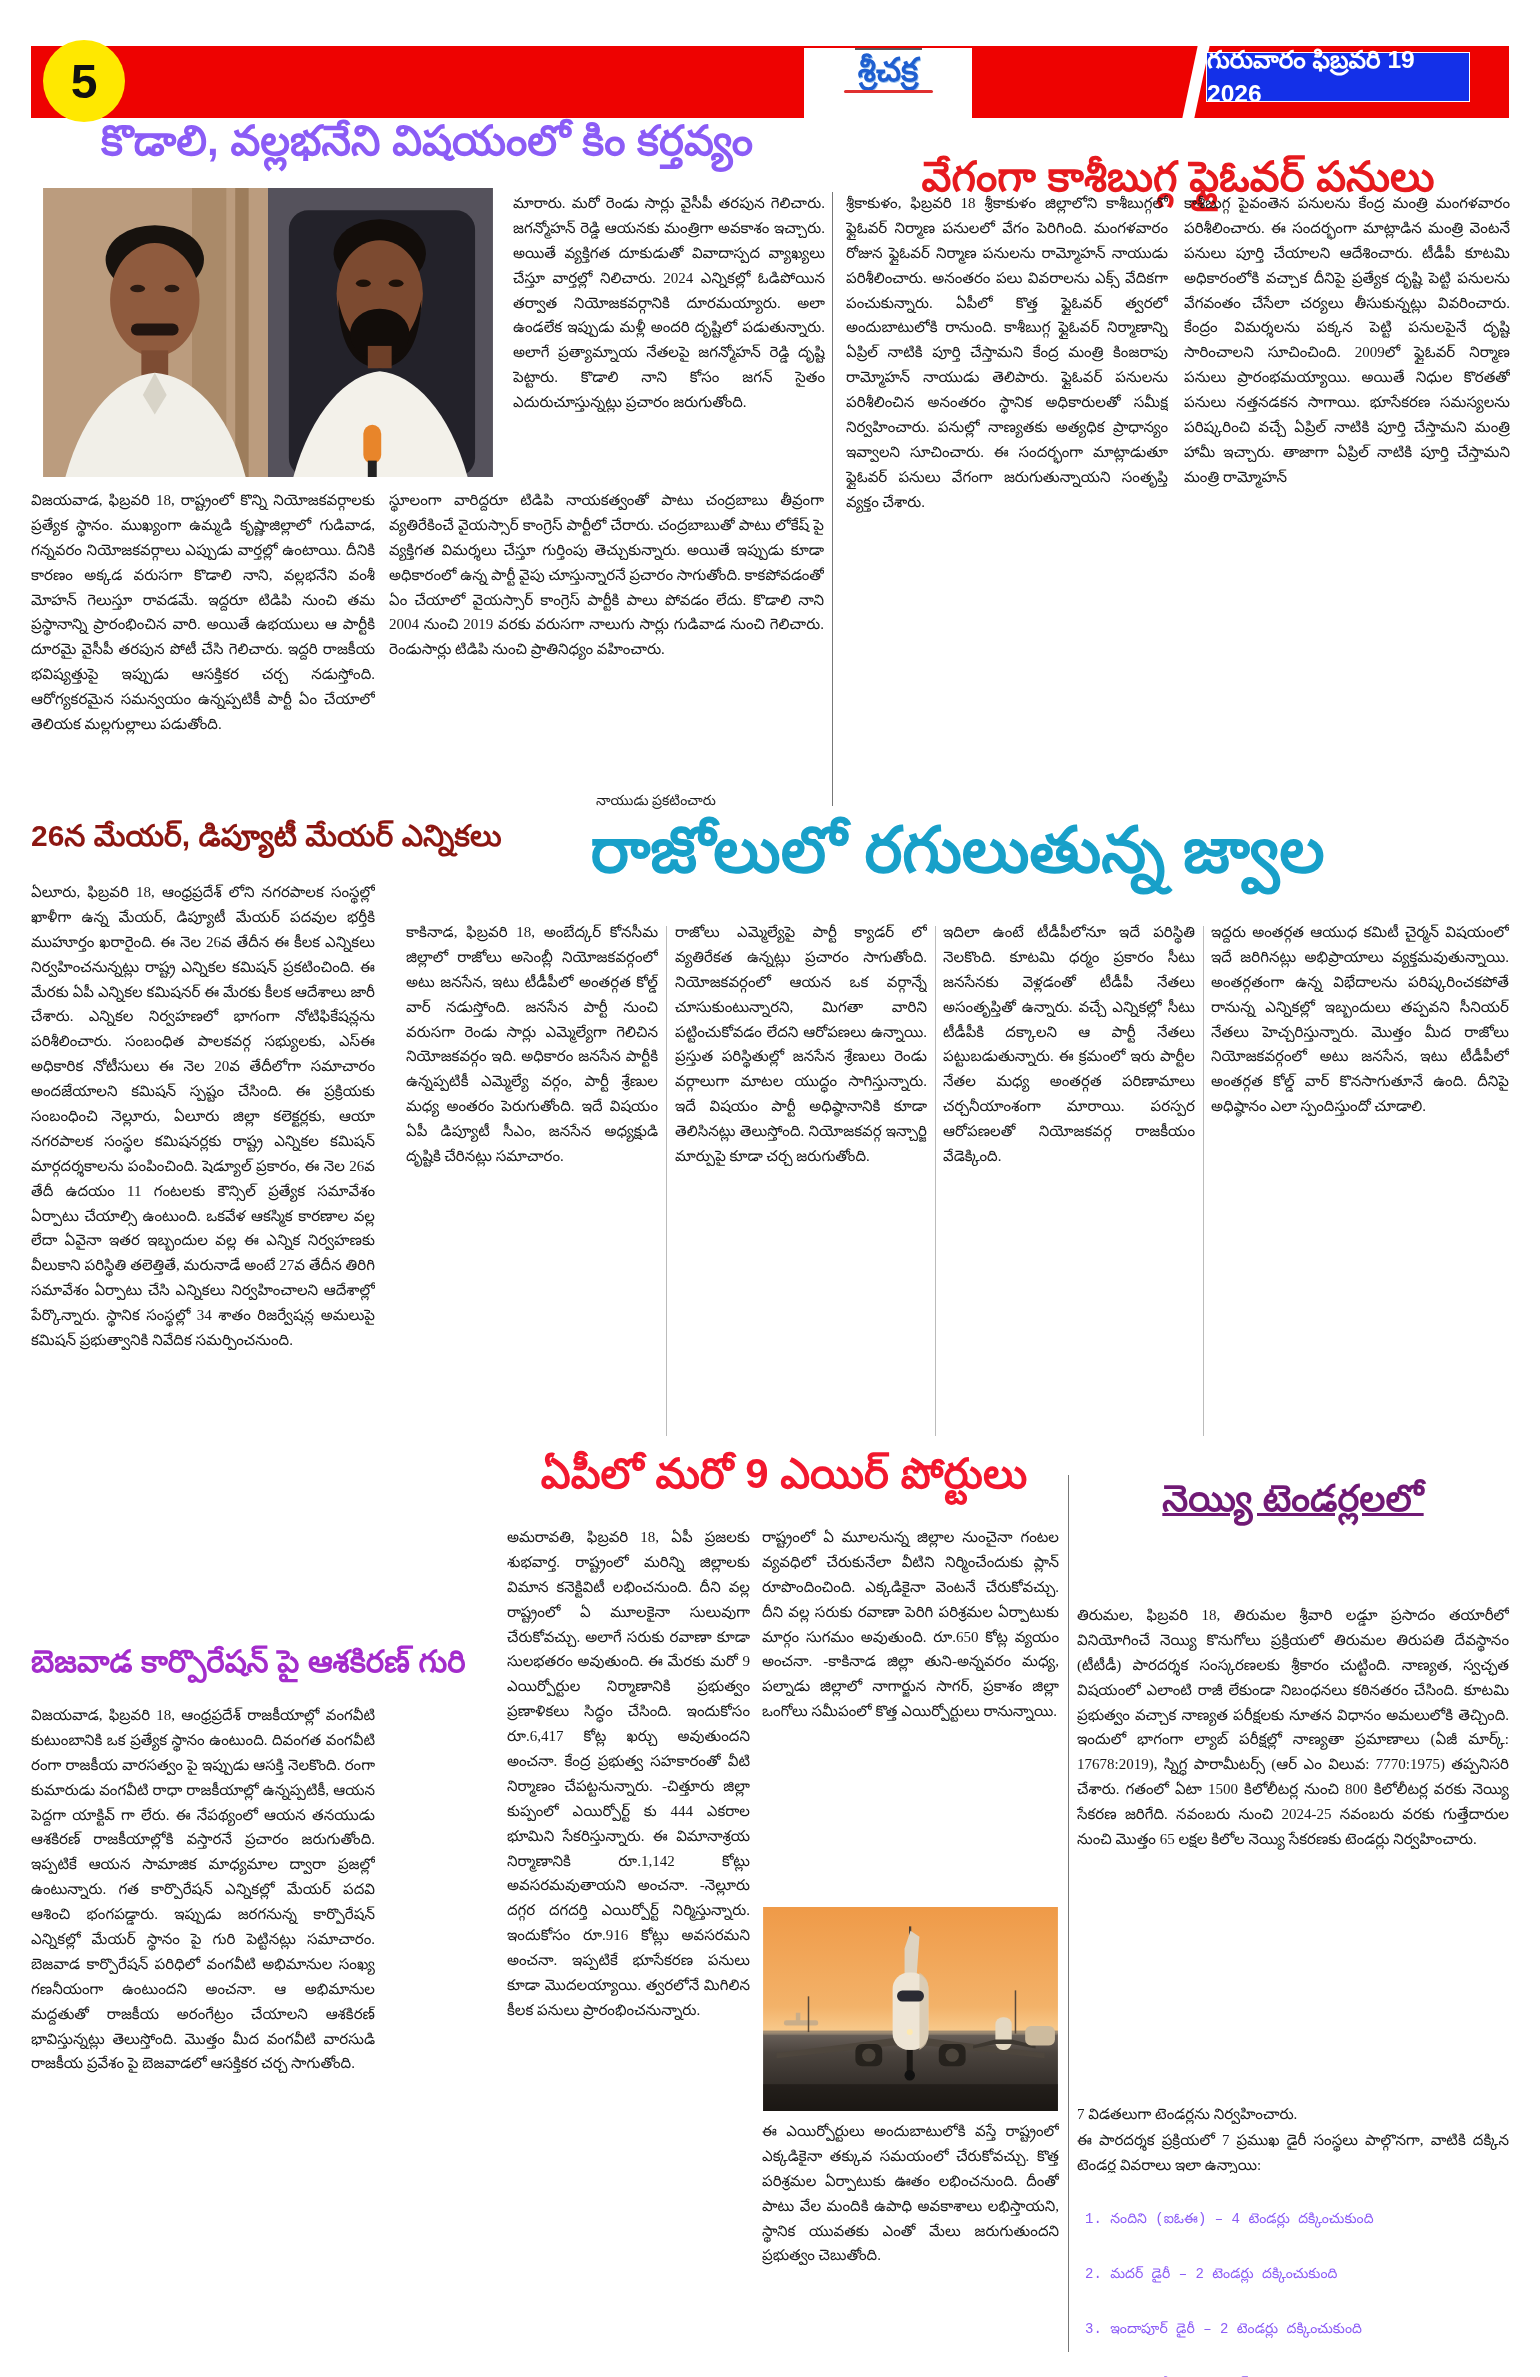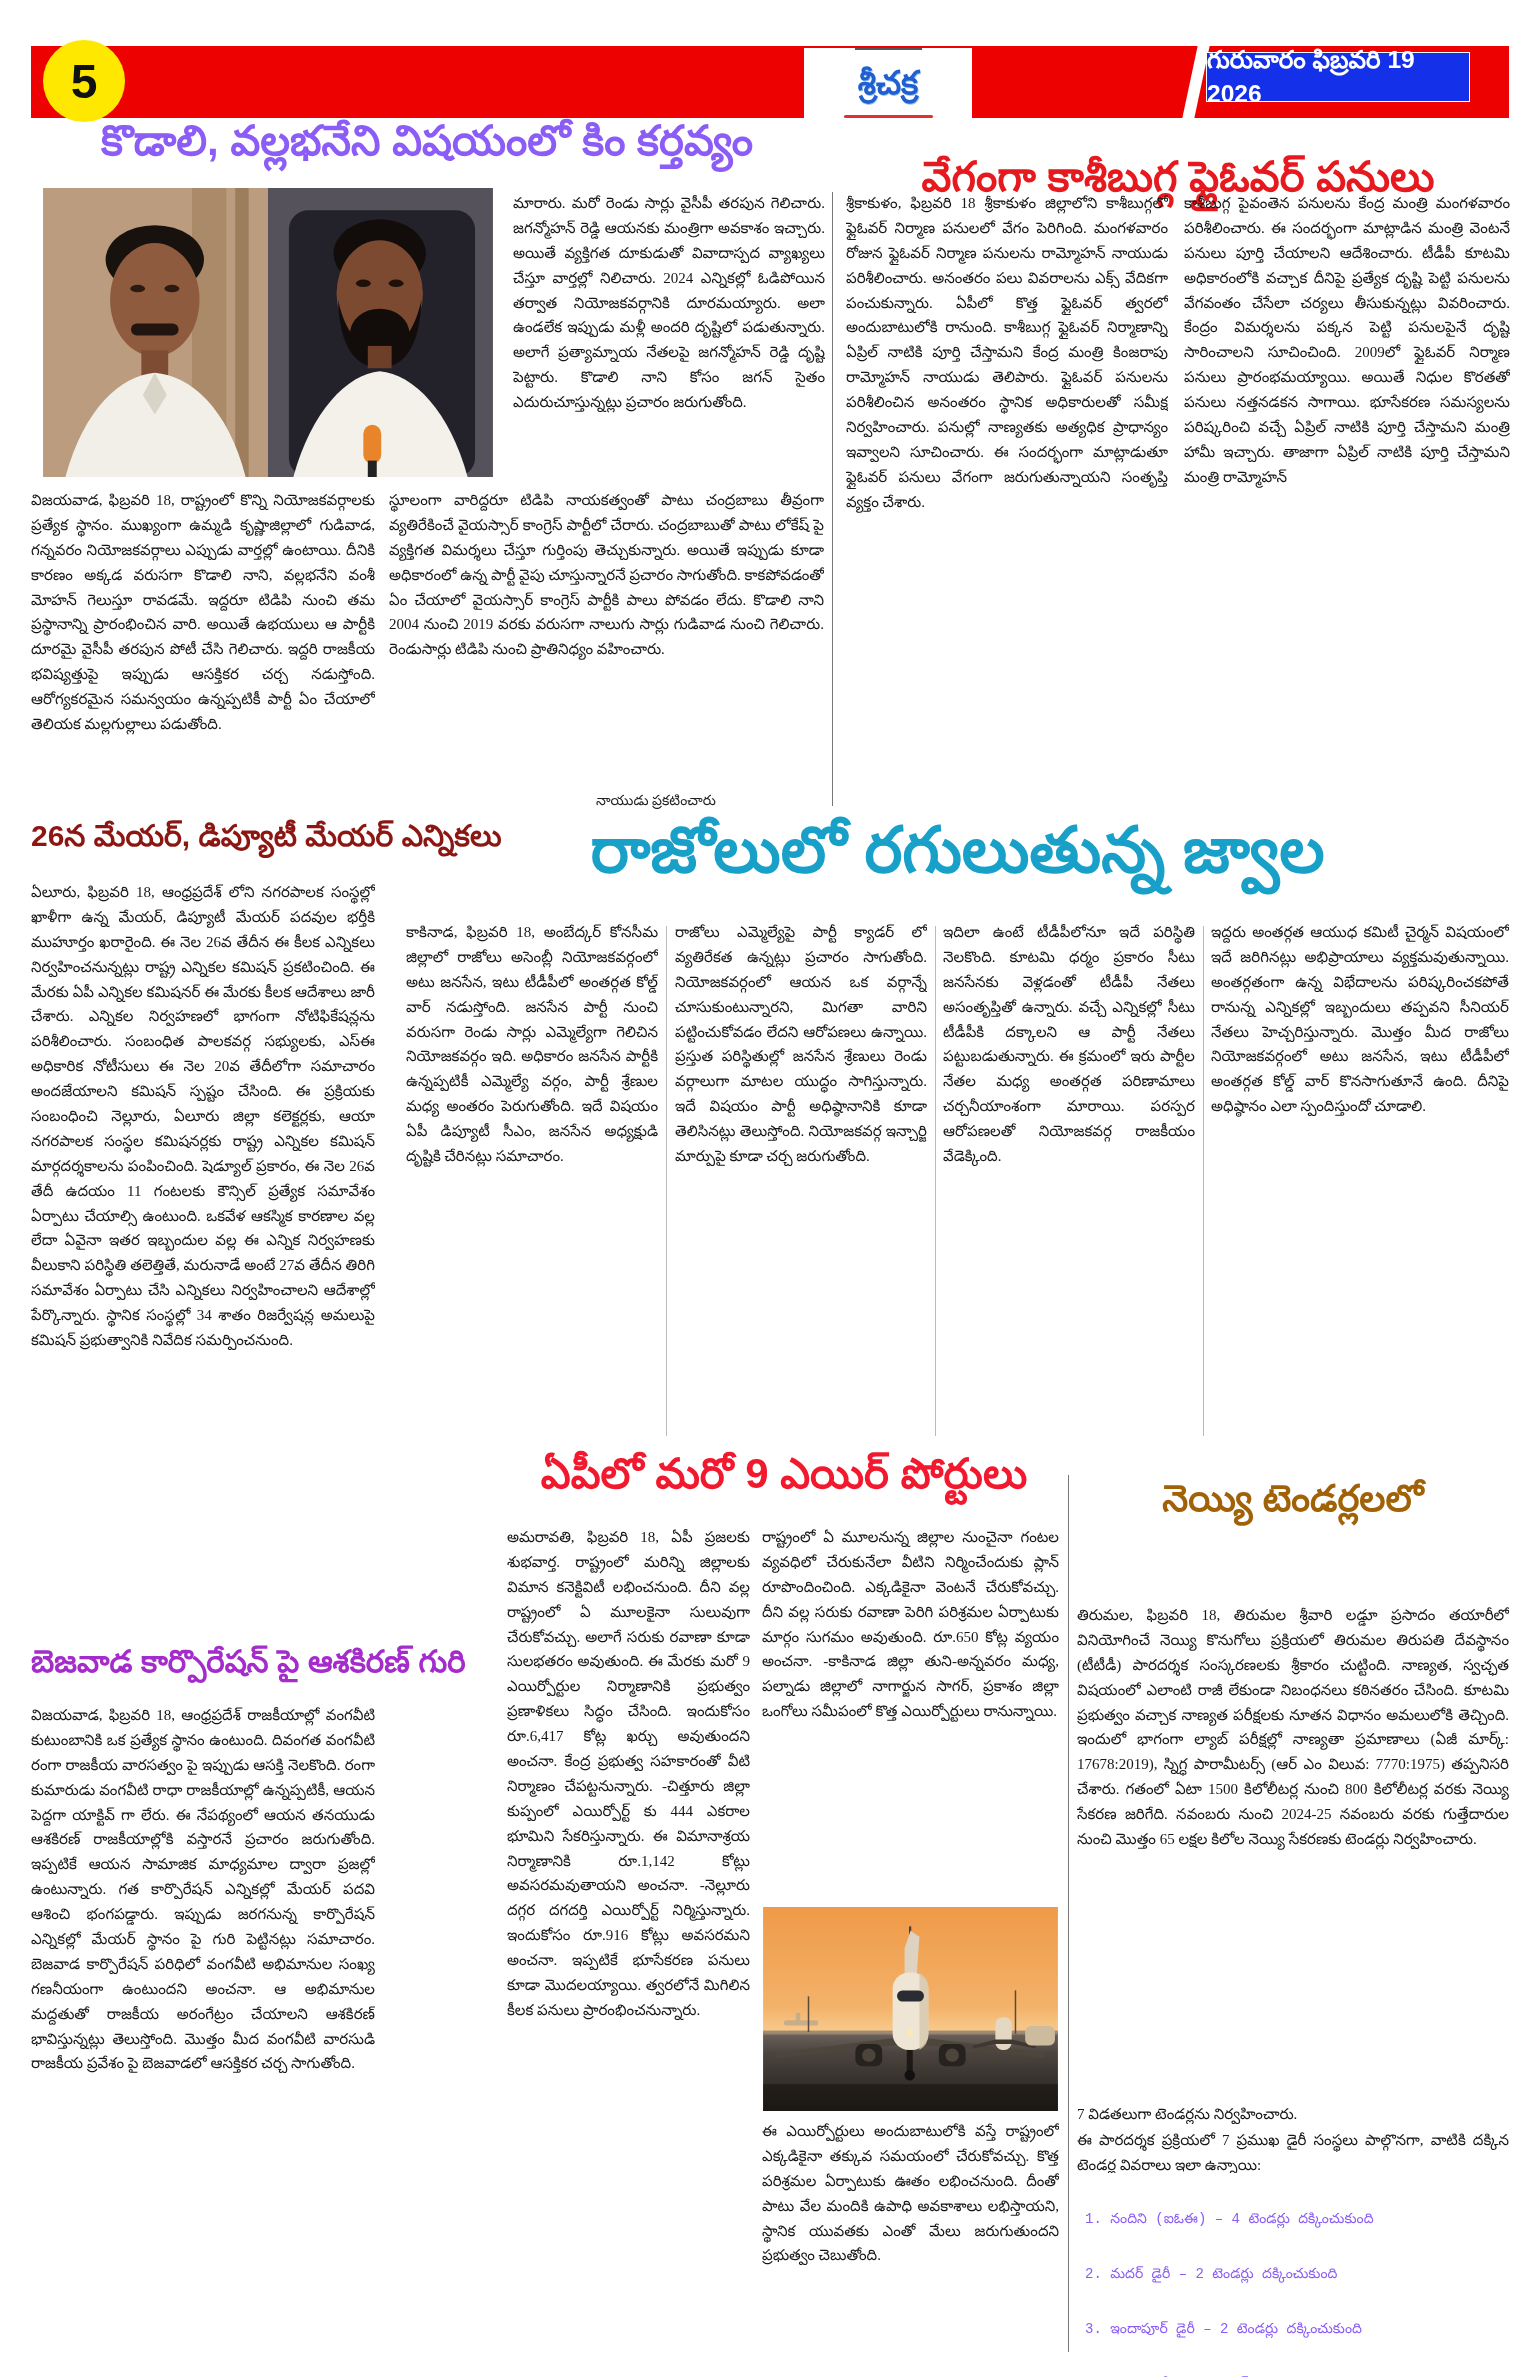--- a/index.html
+++ b/index.html
@@ -5,41 +5,41 @@
   html,body{margin:0;padding:0;background:#ffffff;}
   #sheet{position:relative;width:1541px;height:2377px;background:#ffffff;
          font-family:"Liberation Sans",sans-serif;overflow:hidden;}
   .abs{position:absolute;}
   
   .topbar{left:31px;top:46px;width:1478px;height:72px;background:#ee0201;}
   .pagecircle{left:43px;top:40px;width:82px;height:82px;border-radius:50%;
       background:#ffe800;display:flex;align-items:center;justify-content:center;
       font-size:48px;font-weight:bold;color:#111;z-index:3;}
   .masthead{left:804px;top:48px;width:168px;height:70px;background:#ffffff;z-index:3;
-      display:flex;flex-direction:column;align-items:center;justify-content:space-between;}
+      display:flex;flex-direction:column;align-items:center;justify-content:flex-start;}
   .masthead .title{color:#1f5fd0;font-size:33px;font-weight:bold;
       text-shadow:0.7px 0.7px 0 #9cc4ee;line-height:1;}
   .mast-topline{width:67px;height:2.2px;background:#555;margin-bottom:3px;}
   .mast-redline{width:89px;height:3px;background:#e03030;margin-top:3.7px;
       border-radius:1.5px;}
   .datewrap{left:1190px;top:46px;width:12px;height:72px;background:#ffffff;
       transform:skewX(-12deg);z-index:2;}
   .datebox{left:1206px;top:52px;width:262px;height:48px;background:#1430e8;
       border:1.5px solid #ffffff;display:flex;align-items:center;justify-content:center;
       color:#ffffff;font-size:24.6px;font-weight:bold;z-index:2;}
   
   .headline{font-weight:bold;text-align:center;line-height:1.05;white-space:nowrap;}
   .hl-green{left:31px;top:119px;width:792px;font-size:42px;color:#8b5cf6;}
   .hl-red{left:846px;top:119px;width:664px;font-size:42px;color:#e61a1e;margin-top:36px;}
   .hl-cyan{left:406px;top:817px;width:1103px;font-size:64px;color:#18a0c9;}
   .hl-maroon{left:31px;top:820px;width:359px;font-size:30px;color:#8c1712;}
   .hl-purple{left:31px;top:1646px;width:359px;font-size:31px;color:#a32ccb;}
   .hl-air{left:496px;top:1452px;width:576px;font-size:42px;color:#f2182e;}
-  .hl-ghee{left:1077px;top:1475px;width:432px;font-size:37px;color:#a16207;
-      line-height:1.3;white-space:normal;}
+  .hl-ghee{left:1077px;top:1475px;width:432px;font-size:37px;color:#701a75;
+      line-height:1.3;white-space:normal;text-decoration:underline;}
   
   .col{font-family:"Liberation Serif","DejaVu Serif",serif;color:#151515;
       font-size:15px;line-height:1.66;text-align:justify;overflow:hidden;}
   .small-center{font-family:"Liberation Serif",serif;font-size:14px;color:#222;
       text-align:left;}
   .vrule{width:0.7px;background:#777;}
   .vrule-light{width:0.7px;background:#bbb;}
   .listline{font-family:Liberation Mono, monospace;font-size:14px;color:#8b5cf6;
       line-height:1.5;white-space:nowrap;overflow:hidden;margin-top:34px;}
   .photo{overflow:hidden;}

